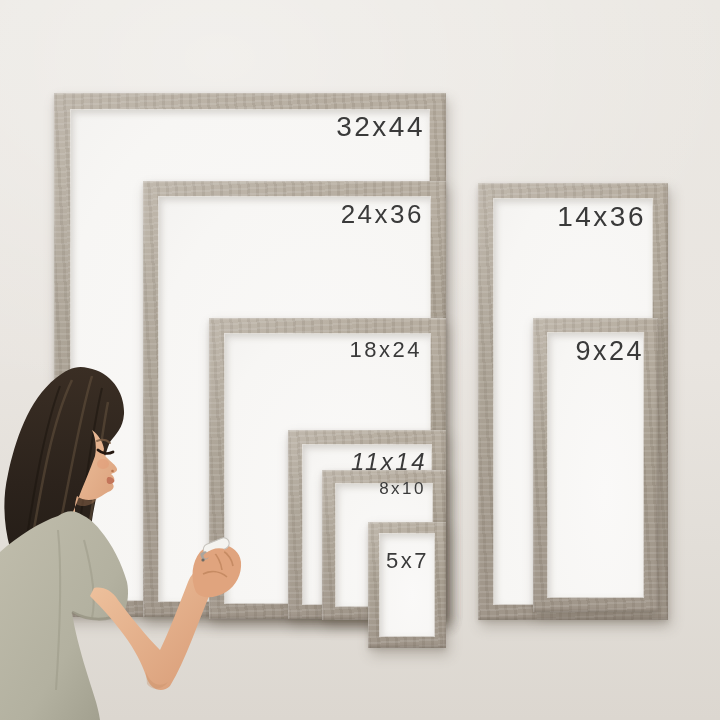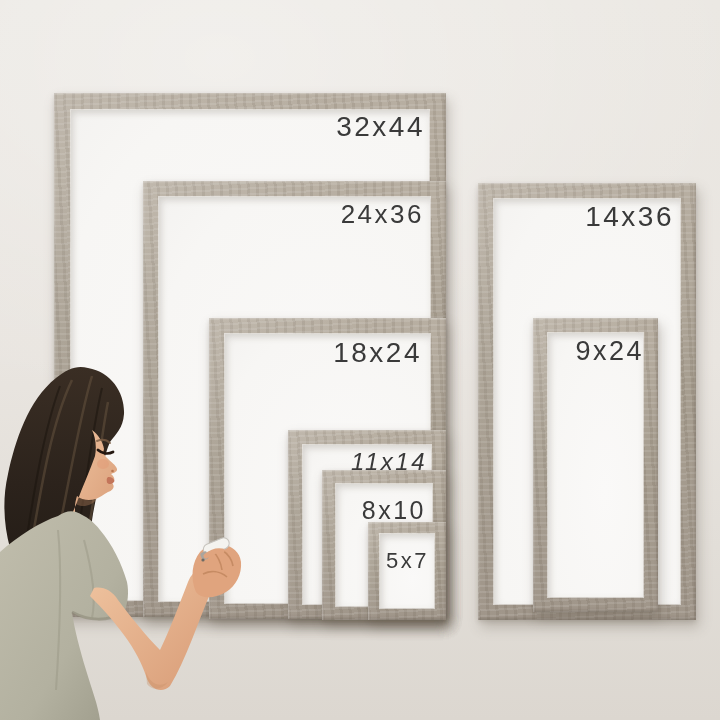--- a/index.html
+++ b/index.html
@@ -42,33 +42,33 @@
   .f-32x44{left:54px; top:93px;  width:392px; height:524px; z-index:1;}
   .f-32x44 .board{inset:17px;}
   .f-24x36{left:143px; top:181px; width:303px; height:436px; z-index:2;}
   .f-24x36 .board{inset:16px;}
   .f-18x24{left:209px; top:318px; width:237px; height:301px; z-index:3;}
   .f-18x24 .board{inset:16px;}
   .f-11x14{left:288px; top:430px; width:158px; height:189px; z-index:4;}
   .f-11x14 .board{inset:15px;}
   .f-8x10{left:322px; top:470px; width:124px; height:150px; z-index:5;}
   .f-8x10 .board{inset:14px;}
-  .f-5x7{left:368px; top:522px; width:78px;  height:98px;  z-index:6;}
+  .f-5x7{left:368px; top:522px; width:78px;  height:126px;  z-index:6;}
   .f-5x7 .board{inset:12px;}
   
-  .f-14x36{left:478px; top:183px; width:218px; height:437px; z-index:1;}
+  .f-14x36{left:478px; top:183px; width:190px; height:437px; z-index:1;}
   .f-14x36 .board{inset:16px;}
   .f-9x24{left:533px; top:318px; width:125px; height:294px; z-index:2;}
   .f-9x24 .board{inset:15px;}
   
   .f-32x44 .size-label{top:20px; right:21px; font-size:28px;}
   .f-24x36 .size-label{top:20px; right:22px; font-size:26px;}
-  .f-18x24 .size-label{top:21px; right:24px; font-size:28px;}
+  .f-18x24 .size-label{top:21px; right:24px; font-size:22px;}
   .f-11x14 .size-label{top:20px; right:19px; font-size:24px;font-style:italic;}
-  .f-8x10  .size-label{top:28px; right:20px; font-size:25px;}
+  .f-8x10  .size-label{top:10px; right:20px; font-size:17px;}
   .f-5x7   .size-label{top:28px; right:17px; font-size:22px;}
   .f-14x36 .size-label{top:20px; right:22px; font-size:28px;}
   .f-9x24  .size-label{top:20px; right:14px; font-size:27px;}
   
   .person{position:absolute; left:0; top:360px; width:250px; height:360px; z-index:30; overflow:visible;}
 </style>
 </head>
 <body>
 
 <div class="scene">

